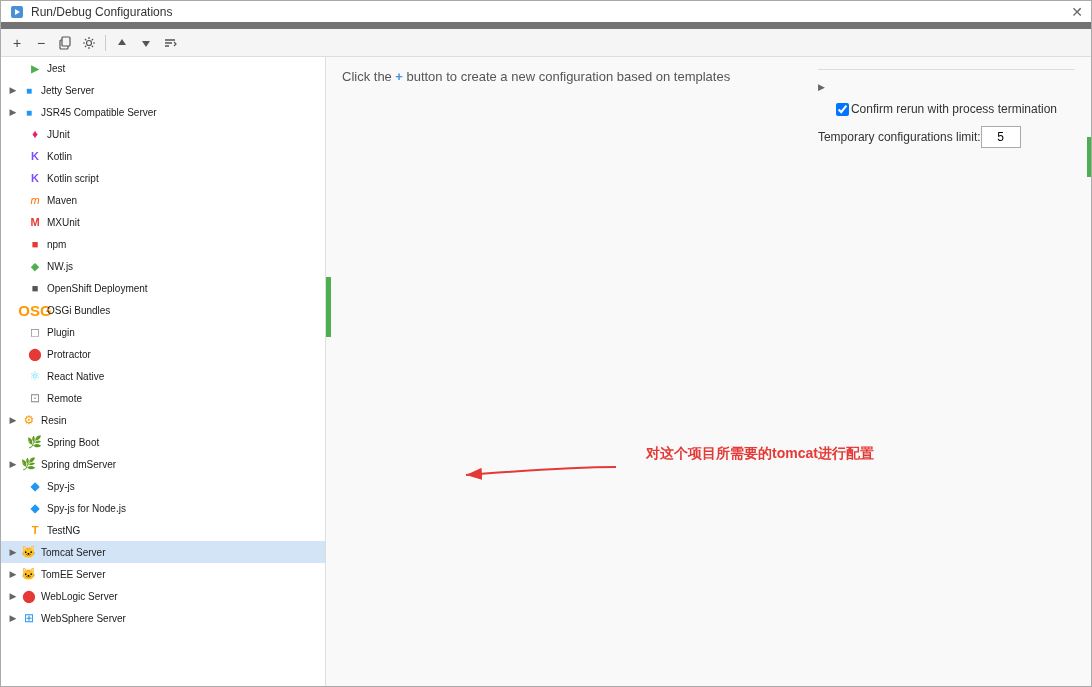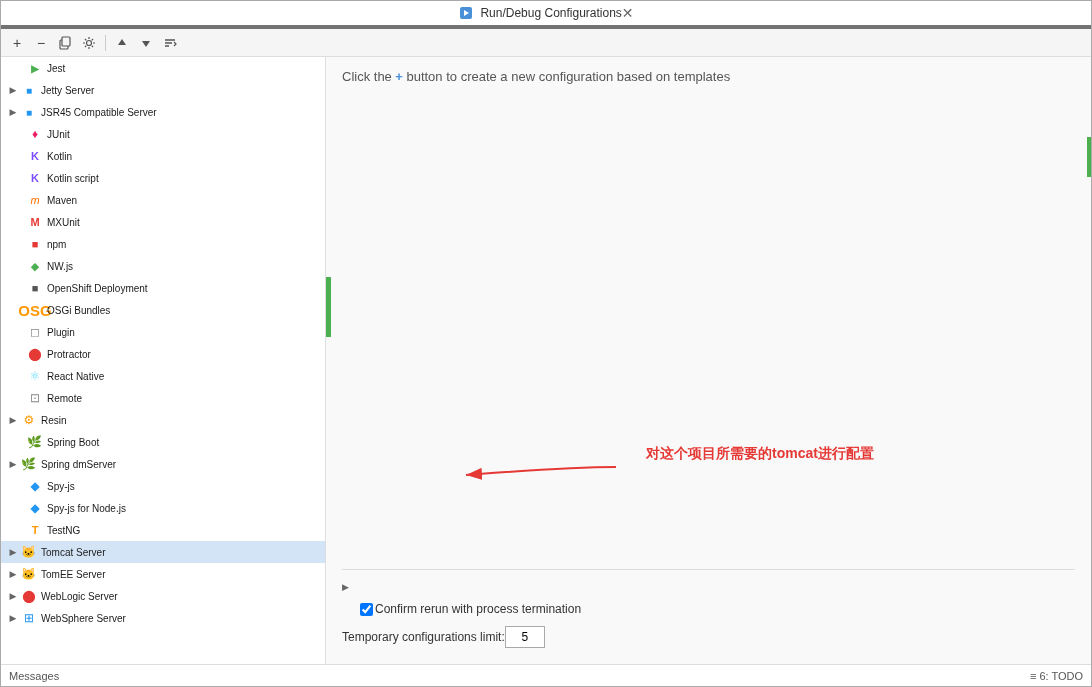--- a/index.html
+++ b/index.html
@@ -14,25 +14,25 @@
     .window {
       width: 1092px;
       height: 687px;
       background: #f5f5f5;
       border: 1px solid #aaa;
       display: flex;
       flex-direction: column;
     }
     .title-bar {
       background: #fff;
-      border-bottom: 4px solid #737373;
+      border-bottom: 7px solid #737373;
       padding: 4px 8px;
       display: flex;
       align-items: center;
-      justify-content: center;
+      justify-content: space-between;
       height: 28px;
     }
     .title-bar-left {
       display: flex;
       align-items: center;
       gap: 6px;
     }
     .title-icon {
       width: 16px;
       height: 16px;
@@ -119,21 +119,21 @@
       font-size: 10px;
     }
     .item-label {
       font-size: 10px;
       color: #1a1a1a;
     }
     .right-panel {
       flex: 1;
       background: #f9f9f9;
       display: flex;
-      flex-direction: column;
+      flex-direction: row;
       padding: 12px 16px;
       position: relative;
     }
     .hint-text {
       font-size: 13px;
       color: #555;
       margin-top: 4px;
     }
     .hint-plus {
       color: #4a90d9;
@@ -478,18 +478,13 @@
         </div>
       </div>
 
       <div style="position:absolute;left:0;top:220px;width:5px;height:60px;background:#4caf50;"></div>
 
       <div style="position:absolute;right:0;top:80px;width:4px;height:40px;background:#4caf50;"></div>
     </div>
   </div>
 
 
-  <div class="status-bar">
-    <span>Messages</span>
-    <span style="flex:1;"></span>
-    <span>≡ 6: TODO</span>
-  </div>
 </div>
 
 </body></html>

